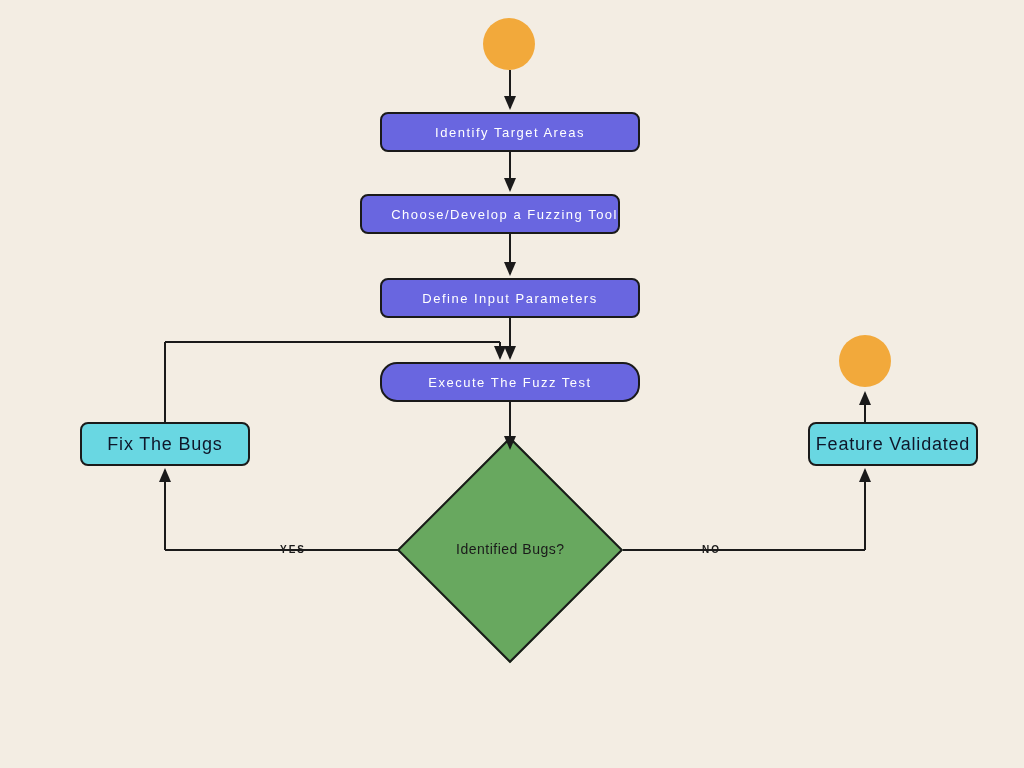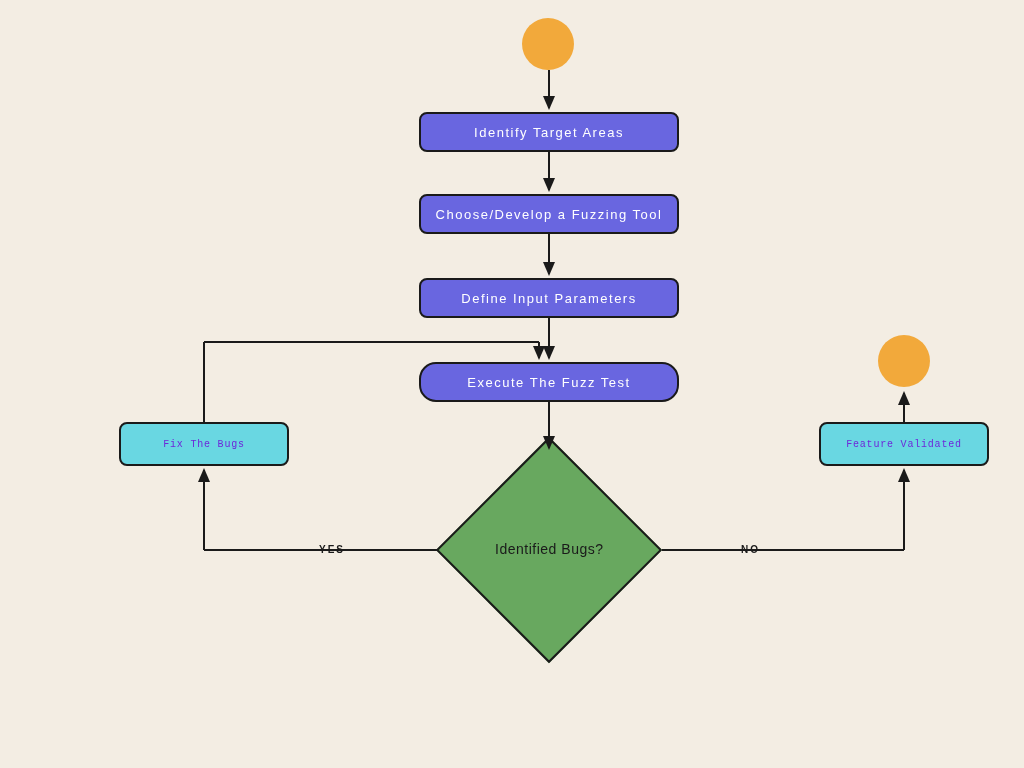--- a/index.html
+++ b/index.html
@@ -10,21 +10,20 @@
     height: 768px;
     background: #f3ede3;
     font-family: -apple-system, BlinkMacSystemFont, "Segoe UI", sans-serif;
     position: relative;
     overflow: hidden;
   }
   .canvas {
     position: relative;
     width: 963px;
     height: 768px;
-    margin-left: 39px;
   }
   .start-circle, .end-circle {
     position: absolute;
     width: 52px;
     height: 52px;
     border-radius: 50%;
     background: #f2a93b;
   }
   .process-box {
     position: absolute;
@@ -41,28 +40,27 @@
     letter-spacing: 1.5px;
     text-align: center;
   }
   .side-box {
     position: absolute;
     width: 170px;
     height: 44px;
     background: #69d7e2;
     border: 2px solid #1a1a1a;
     border-radius: 8px;
-    color: #6d28d9;
+    color: #0f172a;
     display: flex;
     align-items: center;
     justify-content: center;
-    font-size: 10px;
+    font-size: 18px;
     letter-spacing: 0.8px;
     text-align: center;
-    font-family: Liberation Mono, monospace;
   }
   .decision {
     position: absolute;
     width: 160px;
     height: 160px;
     background: #68a85f;
     border: 2px solid #1a1a1a;
     transform: rotate(45deg);
     display: flex;
     align-items: center;
@@ -96,41 +94,41 @@
 <body>
 
 <div class="canvas">
 
   <div class="start-circle" style="left:483px; top:18px;"></div>
 
   <div class="process-box" style="left:380px; top:112px;">
     <span>Identify Target Areas</span>
   </div>
 
-  <div class="process-box" style="left:380px; top:194px;">
+  <div class="process-box" style="left:360px; top:194px;justify-content:flex-end;">
     <span>Choose/Develop a Fuzzing Tool</span>
   </div>
 
   <div class="process-box" style="left:380px; top:278px;align-items:center;">
     <span>Define Input Parameters</span>
   </div>
 
   <div class="process-box" style="left:380px; top:362px;border-radius:17px;">
     <span>Execute The Fuzz Test</span>
   </div>
 
   <div class="decision" style="left:430px; top:470px;">
     <div class="decision-label">Identified Bugs?</div>
   </div>
 
   <div class="side-box" style="left:80px; top:422px;">
     <span>Fix The Bugs</span>
   </div>
 
-  <div class="side-box" style="left:780px; top:422px;">
+  <div class="side-box" style="left:808px; top:422px;">
     <span>Feature Validated</span>
   </div>
 
   <div class="end-circle" style="left:839px; top:335px;"></div>
 
   <div class="edge-label" style="left:280px; top:544px;">YES</div>
   <div class="edge-label" style="left:702px; top:544px;">NO</div>
 
   <svg class="arrows">
     <defs>

